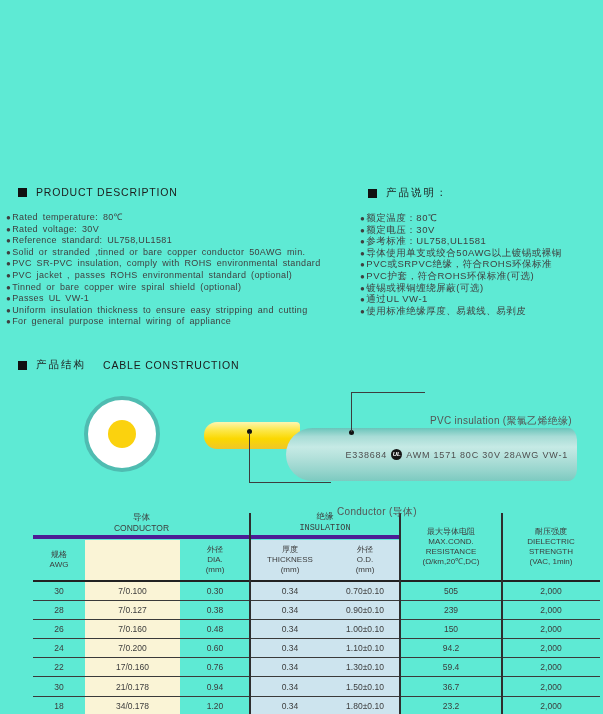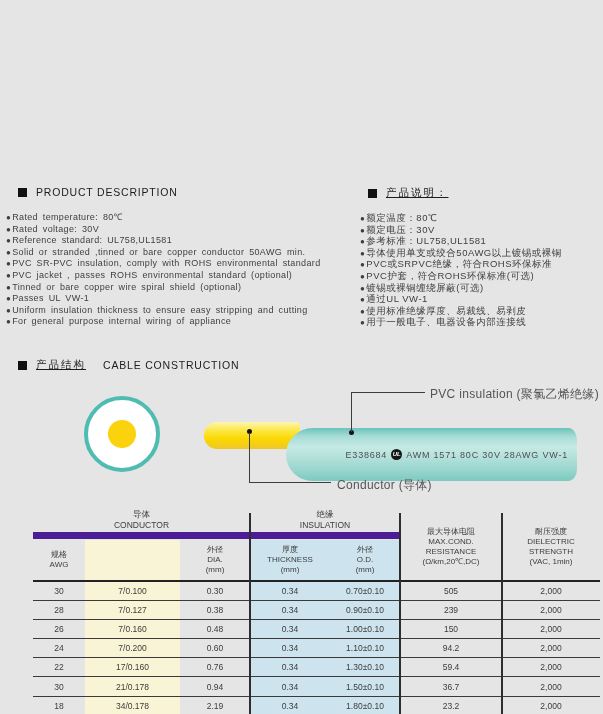--- a/index.html
+++ b/index.html
@@ -1,22 +1,22 @@
 <!DOCTYPE html>
 <html><head>
 <meta charset="utf-8">
 <style>
   html,body{margin:0;padding:0;background:#fff;}
-  .page{position:relative;width:603px;height:714px;background:#e5e5e5;overflow:hidden;
+  .page{position:relative;width:603px;height:714px;background:#5eead4;overflow:hidden;
         font-family:"Liberation Sans",sans-serif;color:#3c3c3c;}
   
   .sec-title{position:absolute;display:flex;align-items:center;gap:9px;font-size:10.5px;
              color:#1c1c1c;letter-spacing:0.8px;white-space:nowrap;}
   .sq{width:9px;height:9px;background:#111;flex:0 0 auto;}
-  .sec-title .cn{letter-spacing:2px;text-decoration:underline;}
+  .sec-title .cn{letter-spacing:2px;}
   
   .blist{position:absolute;font-size:9px;color:#3f3f3f;letter-spacing:0.35px;word-spacing:2px;}
   .blist .itm{height:11.6px;line-height:11.6px;white-space:nowrap;}
   .blist .itm::before{content:"●";font-size:8px;margin-right:1px;}
   .blist-cn{font-size:9.5px;letter-spacing:0.5px;word-spacing:0;}
   
   .csec{position:absolute;left:84px;top:396px;width:68px;height:68px;border:4px solid #4fbcb1;
         border-radius:50%;background:#fff;}
   .csec .core{position:absolute;left:20px;top:20px;width:28px;height:28px;border-radius:50%;
         background:#fbd20e;}
@@ -26,30 +26,30 @@
   .cable{position:absolute;left:286px;top:428px;width:291px;height:53px;z-index:2;
         border-radius:27px 9px 9px 27px / 27px 12px 12px 27px;
         background:linear-gradient(180deg,#6ac4ba 0%,#a7dcd6 16%,#c6eae5 36%,#b4e1db 55%,#97d5cd 80%,#7ccac0 100%);}
   .cable .print{display:flex;align-items:center;justify-content:flex-end;height:100%;
         padding-right:9px;font-size:9px;color:#4f4f4f;letter-spacing:0.8px;white-space:nowrap;}
   .ul-mark{display:inline-block;width:11px;height:11px;line-height:11px;margin:0 4px;
         background:#161616;color:#fff;border-radius:50%;font-size:6px;font-weight:bold;
         font-style:italic;text-align:center;letter-spacing:0;}
   .dot{position:absolute;width:5px;height:5px;border-radius:50%;background:#111;z-index:5;}
   .lline{position:absolute;background:#3d3d3d;z-index:5;}
-  .dlabel{position:absolute;font-size:12px;color:#555;letter-spacing:0.3px;white-space:nowrap;z-index:5;}
+  .dlabel{position:absolute;font-size:10px;color:#555;letter-spacing:0.3px;white-space:nowrap;z-index:5;margin-top:28px;}
   
   .tbl{position:absolute;left:33px;top:513px;width:567px;height:201px;font-size:8.5px;}
   .bg-y{position:absolute;left:52px;top:27px;width:95px;height:176px;background:#faf4d6;z-index:0;}
   .bg-b{position:absolute;left:217px;top:27px;width:150px;height:176px;background:#cde4ee;z-index:0;}
   .vl{position:absolute;top:0;width:2px;height:203px;background:#2e2e2e;z-index:3;}
   .ghead,.chead,.rhead{position:absolute;display:flex;flex-direction:column;align-items:center;
         justify-content:center;text-align:center;white-space:pre-line;color:#3c3c3c;z-index:2;
         line-height:10.5px;font-size:8.5px;}
-  .ghead{top:0;height:26px;border-bottom:7px solid #4c1d95;justify-content:flex-end;padding-bottom:2px;box-sizing:border-box;}
+  .ghead{top:0;height:26px;border-bottom:4px solid #4c1d95;justify-content:flex-end;padding-bottom:2px;box-sizing:border-box;}
   .chead{top:27px;height:40px;font-size:8px;line-height:10px;}
   .rhead{top:0;height:67px;font-size:8px;line-height:10px;}
   .hline{position:absolute;left:0;top:67px;width:567px;height:2px;background:#222;z-index:2;}
   .rows{position:absolute;left:0;top:69px;z-index:2;}
   .trow{display:flex;width:567px;height:18.1px;border-bottom:1px solid #3a3a3a;}
   .tc{display:flex;align-items:center;justify-content:center;color:#3c3c3c;}
   .c0{width:52px}.c1{width:95px}.c2{width:70px}.c3{width:80px}.c4{width:70px}.c5{width:102px}.c6{width:98px}
 </style>
 </head>
 <body>
@@ -81,21 +81,20 @@
   <div class="blist blist-cn" style="left:360px;top:212px;">
     <div class="itm">额定温度：80℃</div>
     <div class="itm">额定电压：30V</div>
     <div class="itm">参考标准：UL758,UL1581</div>
     <div class="itm">导体使用单支或绞合50AWG以上镀锡或裸铜</div>
     <div class="itm">PVC或SRPVC绝缘，符合ROHS环保标准</div>
     <div class="itm">PVC护套，符合ROHS环保标准(可选)</div>
     <div class="itm">镀锡或裸铜缠绕屏蔽(可选)</div>
     <div class="itm">通过UL VW-1</div>
     <div class="itm">使用标准绝缘厚度、易裁线、易剥皮</div>
-    <div class="itm">用于一般电子、电器设备内部连接线</div>
   </div>
 
   <div class="sec-title" style="left:18px;top:358px;">
     <span class="sq"></span>
     <span class="cn">产品结构</span>
     <span style="margin-left:8px;">CABLE CONSTRUCTION</span>
   </div>
 
   <div class="csec">
     <div class="core"></div>
@@ -119,21 +118,21 @@
   <div class="lline" style="left:249px;top:433px;width:1px;height:50px;"></div>
   <div class="lline" style="left:249px;top:482px;width:82px;height:1px;"></div>
   <div class="dlabel" style="left:337px;top:477px;">Conductor (导体)</div>
 
   <div class="tbl">
     <div class="bg-y"></div>
     <div class="bg-b"></div>
 
     <div class="ghead" style="left:0;width:217px;">导体
 CONDUCTOR</div>
-    <div class="ghead" style="left:217px;width:150px;">绝缘
+    <div class="ghead" style="left:217px;width:150px;font-family:Liberation Mono, monospace;">绝缘
 INSULATION</div>
 
     <div class="chead" style="left:0;width:52px;">规格
 AWG</div>
     <div class="chead" style="left:147px;width:70px;">外径
 DIA.
 (mm)</div>
     <div class="chead" style="left:217px;width:80px;">厚度
 THICKNESS
 (mm)</div>
@@ -202,21 +201,21 @@
         <div class="tc c1">21/0.178</div>
         <div class="tc c2">0.94</div>
         <div class="tc c3">0.34</div>
         <div class="tc c4">1.50±0.10</div>
         <div class="tc c5">36.7</div>
         <div class="tc c6">2,000</div>
       </div>
       <div class="trow">
         <div class="tc c0">18</div>
         <div class="tc c1">34/0.178</div>
-        <div class="tc c2">2.19</div>
+        <div class="tc c2">1.20</div>
         <div class="tc c3">0.34</div>
         <div class="tc c4">1.80±0.10</div>
         <div class="tc c5">23.2</div>
         <div class="tc c6">2,000</div>
       </div>
     </div>
 
     <div class="vl" style="left:216px;"></div>
     <div class="vl" style="left:366px;"></div>
     <div class="vl" style="left:468px;"></div>

